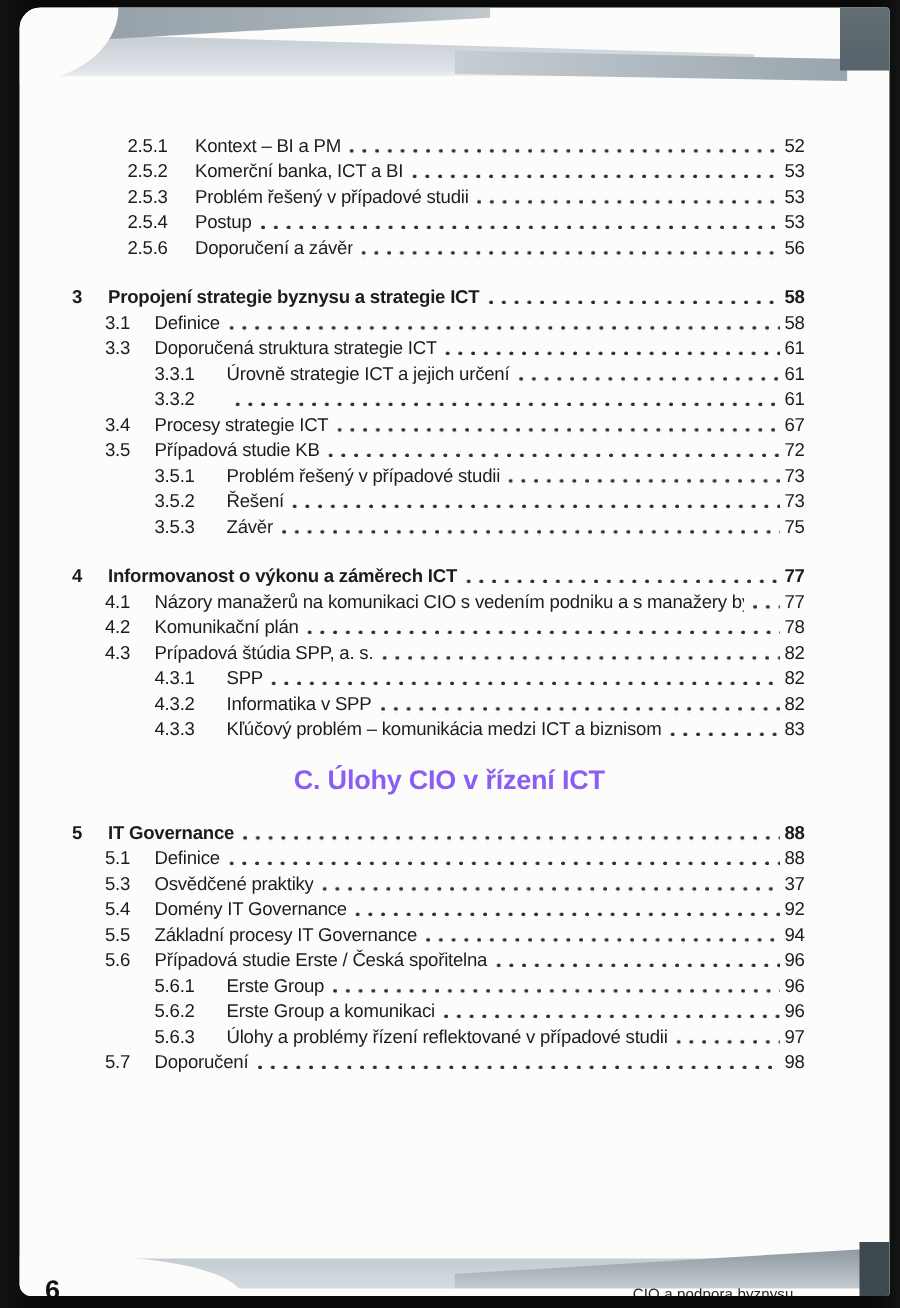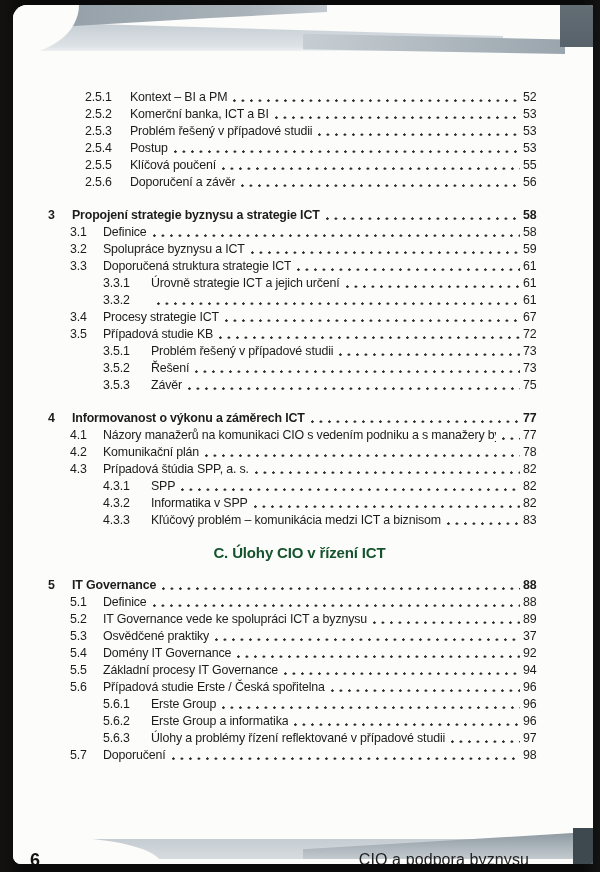--- a/index.html
+++ b/index.html
@@ -71,21 +71,21 @@
     position: absolute; left: 0; bottom: 0; width: 148px; height: 27px;
     background: #fcfcfa;
     border-top-right-radius: 75% 100%;
   }
   .page-num {
     position: absolute; left: 17px; bottom: -7px;
     font-weight: bold; font-size: 18px; color: #111;
   }
   .footer-right {
     position: absolute; right: 64px; bottom: -5px;
-    font-size: 16px; color: #222; letter-spacing: 0.1px;
+    font-size: 10px; color: #222; letter-spacing: 0.1px;
   }
 
   
   .toc {
     position: absolute;
     top: 84px; left: 35px; right: 42px;
     color: #1c1c1c;
     font-size: 12.4px;
     letter-spacing: -0.15px;
   }
@@ -113,23 +113,23 @@
     background-image: radial-gradient(circle at 1.4px 1.6px, #2e2e2e 1.05px, rgba(0,0,0,0) 1.45px);
     background-size: 8.5px 4px;
     background-repeat: repeat-x;
   }
   .toc-row .pg { flex: none; width: 28px; text-align: left; }
   .toc-row.bold { font-weight: bold; }
   .toc-row.gap { margin-top: 16px; }
   .toc-heading {
     text-align: center;
     font-weight: bold;
-    font-size: 15px;
+    font-size: 18px;
     margin: 15px 0 16px;
-    color: #14532d;
+    color: #8b5cf6;
   }
 </style>
 </head>
 <body>
 
 <div class="scan-frame">
   <div class="page">
 
     <div class="header-art">
       <div class="hdr-ribbon-light"></div>
@@ -158,48 +158,36 @@
           <span class="dots"></span>
           <span class="pg">53</span>
         </div>
         <div class="toc-row lvl3 compact">
           <span class="num">2.5.4</span>
           <span class="label">Postup</span>
           <span class="dots"></span>
           <span class="pg">53</span>
         </div>
         <div class="toc-row lvl3 compact">
-          <span class="num">2.5.5</span>
-          <span class="label">Klíčová poučení</span>
-          <span class="dots"></span>
-          <span class="pg">55</span>
-        </div>
-        <div class="toc-row lvl3 compact">
           <span class="num">2.5.6</span>
           <span class="label">Doporučení a závěr</span>
           <span class="dots"></span>
           <span class="pg">56</span>
         </div>
         <div class="toc-row lvl1 bold gap">
           <span class="num">3</span>
           <span class="label">Propojení strategie byznysu a strategie ICT</span>
           <span class="dots"></span>
           <span class="pg">58</span>
         </div>
         <div class="toc-row lvl2">
           <span class="num">3.1</span>
           <span class="label">Definice</span>
           <span class="dots"></span>
           <span class="pg">58</span>
-        </div>
-        <div class="toc-row lvl2">
-          <span class="num">3.2</span>
-          <span class="label">Spolupráce byznysu a ICT</span>
-          <span class="dots"></span>
-          <span class="pg">59</span>
         </div>
         <div class="toc-row lvl2">
           <span class="num">3.3</span>
           <span class="label">Doporučená struktura strategie ICT</span>
           <span class="dots"></span>
           <span class="pg">61</span>
         </div>
         <div class="toc-row lvl3">
           <span class="num">3.3.1</span>
           <span class="label">Úrovně strategie ICT a jejich určení</span>
@@ -290,26 +278,20 @@
           <span class="dots"></span>
           <span class="pg">88</span>
         </div>
         <div class="toc-row lvl2">
           <span class="num">5.1</span>
           <span class="label">Definice</span>
           <span class="dots"></span>
           <span class="pg">88</span>
         </div>
         <div class="toc-row lvl2">
-          <span class="num">5.2</span>
-          <span class="label">IT Governance vede ke spolupráci ICT a byznysu</span>
-          <span class="dots"></span>
-          <span class="pg">89</span>
-        </div>
-        <div class="toc-row lvl2">
           <span class="num">5.3</span>
           <span class="label">Osvědčené praktiky</span>
           <span class="dots"></span>
           <span class="pg">37</span>
         </div>
         <div class="toc-row lvl2">
           <span class="num">5.4</span>
           <span class="label">Domény IT Governance</span>
           <span class="dots"></span>
           <span class="pg">92</span>
@@ -327,21 +309,21 @@
           <span class="pg">96</span>
         </div>
         <div class="toc-row lvl3">
           <span class="num">5.6.1</span>
           <span class="label">Erste Group</span>
           <span class="dots"></span>
           <span class="pg">96</span>
         </div>
         <div class="toc-row lvl3">
           <span class="num">5.6.2</span>
-          <span class="label">Erste Group a informatika</span>
+          <span class="label">Erste Group a komunikaci</span>
           <span class="dots"></span>
           <span class="pg">96</span>
         </div>
         <div class="toc-row lvl3">
           <span class="num">5.6.3</span>
           <span class="label">Úlohy a problémy řízení reflektované v případové studii</span>
           <span class="dots"></span>
           <span class="pg">97</span>
         </div>
         <div class="toc-row lvl2">

